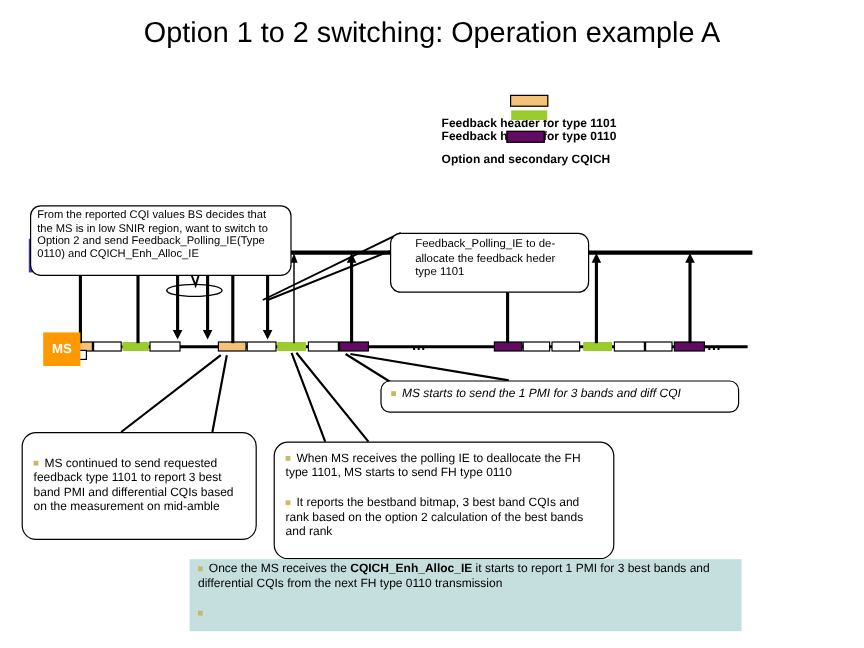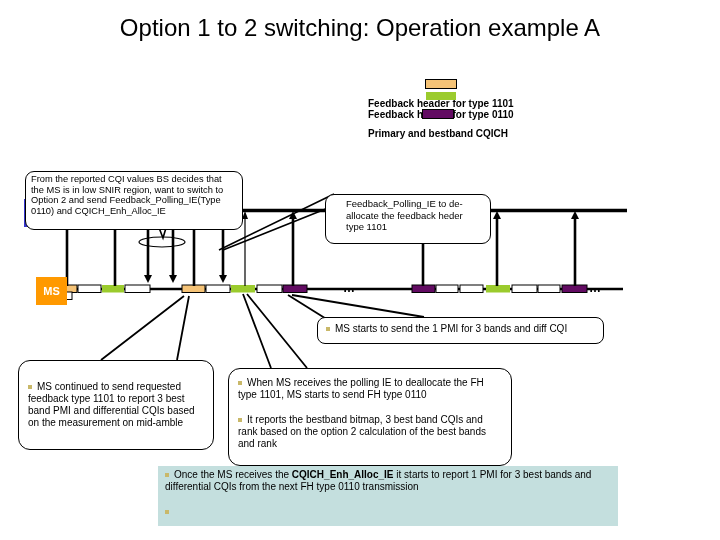--- a/index.html
+++ b/index.html
@@ -19,21 +19,21 @@
   .co-right{left:325px;top:150px;width:124px;height:42px;padding:3px 20px;font-size:9.5px;line-height:11.5px;}
 
   .endpoint{position:absolute;width:30px;height:28px;display:flex;align-items:center;justify-content:center;
             color:#fff;font-weight:700;font-size:11px;z-index:2;}
   .bs-box{left:24px;top:199px;background:var(--c-bs_box,#3737CE);}
   .ms-box{left:36px;top:277px;width:31px;background:var(--c-ms_box,#FF9900);}
 
   .note{position:absolute;background:#fff;border:1.8px solid #000;border-radius:12px;
         font-size:10px;line-height:12px;z-index:2;}
   .note p{margin:0 0 13px 0;}
-  .n-ms-starts{left:317px;top:317px;width:273px;height:20px;border-radius:8px;padding:5px 4px 0 8px;white-space:nowrap;}
+  .n-ms-starts{left:317px;top:317px;width:273px;height:20px;border-radius:8px;padding:5px 16px 0 8px;white-space:nowrap;font-style:italic;}
   .n-ms-continued{left:18px;top:360px;width:176px;height:68px;padding:20px 9px 0 9px;}
   .n-when-ms{left:228px;top:368px;width:264px;height:74px;padding:8px 9px 14px 9px;}
 
   .teal{position:absolute;left:158px;top:466px;width:446px;height:54px;
         background:var(--c-note_bg,#C4DFDE);padding:3px 7px;font-size:10px;line-height:12px;z-index:2;}
   .teal p{margin:0 0 13px 0;}
   .ie-bold{font-weight:700;}
 
   .blt{display:inline-block;width:4px;height:4px;background:var(--c-bullet,#C9B869);
        margin-right:5px;vertical-align:1px;}
@@ -48,21 +48,21 @@
   <div class="legend-row" style="top:79px;">
     <span class="legend-chip" style="background: rgb(245, 195, 119);"></span>
     <span>Feedback header for type 1101</span>
   </div>
   <div class="legend-row" style="top:92px;">
     <span class="legend-chip" style="background: rgb(155, 203, 45); border: none;"></span>
     <span>Feedback header for type 0110</span>
   </div>
   <div class="legend-row" style="top:109px;">
     <span class="legend-chip" style="background: rgb(98, 11, 98);"></span>
-    <span>Primary and bestband CQICH</span>
+    <span>Option and secondary CQICH</span>
   </div>
 
   <svg class="layer" width="720" height="540" id="diag-svg">
     <line x1="38" y1="210.5" x2="627" y2="210.5" stroke="#000" stroke-width="3.6"></line>
     <line x1="55" y1="289" x2="623" y2="289" stroke="#000" stroke-width="2.6"></line>
     <ellipse cx="162" cy="242" rx="23" ry="5" fill="none" stroke="#000" stroke-width="1.2"></ellipse>
     <polygon points="141,181 163,238 180,181" fill="#fff" stroke="#000" stroke-width="1.6"></polygon>
     <polygon points="197,181 229,181 228,196 211,196" fill="#fff" stroke="#000" stroke-width="1.6"></polygon>
     <path d="M334,194 L219,250 M353,198 L223,250" fill="none" stroke="#000" stroke-width="1.6"></path>
     <path d="M101,360 L184,296 M177,360 L189,296" fill="none" stroke="#000" stroke-width="1.8"></path>

